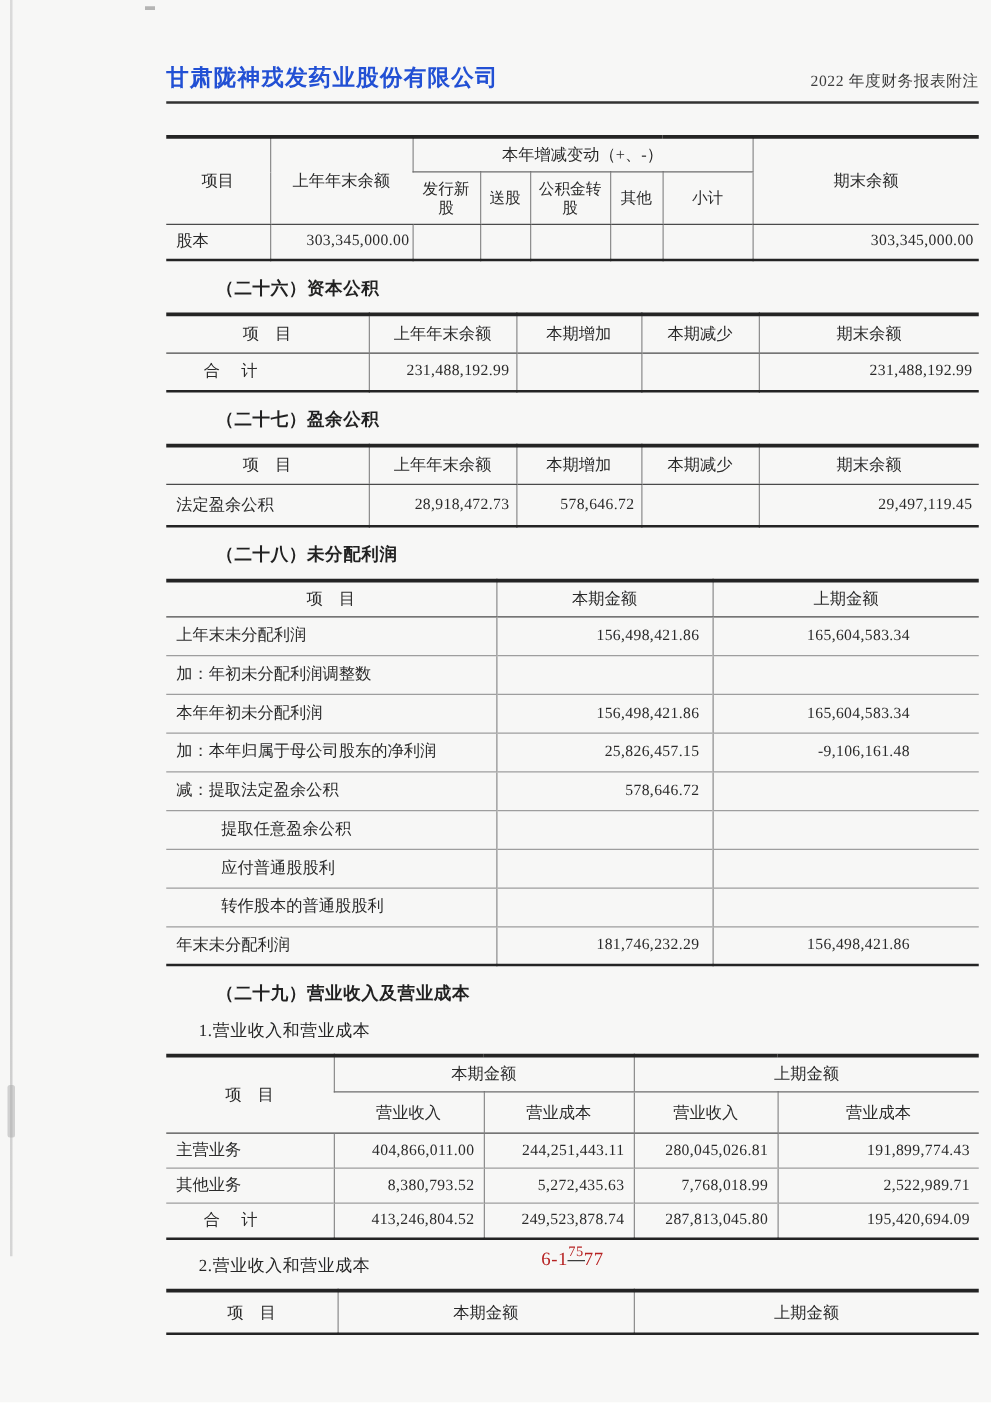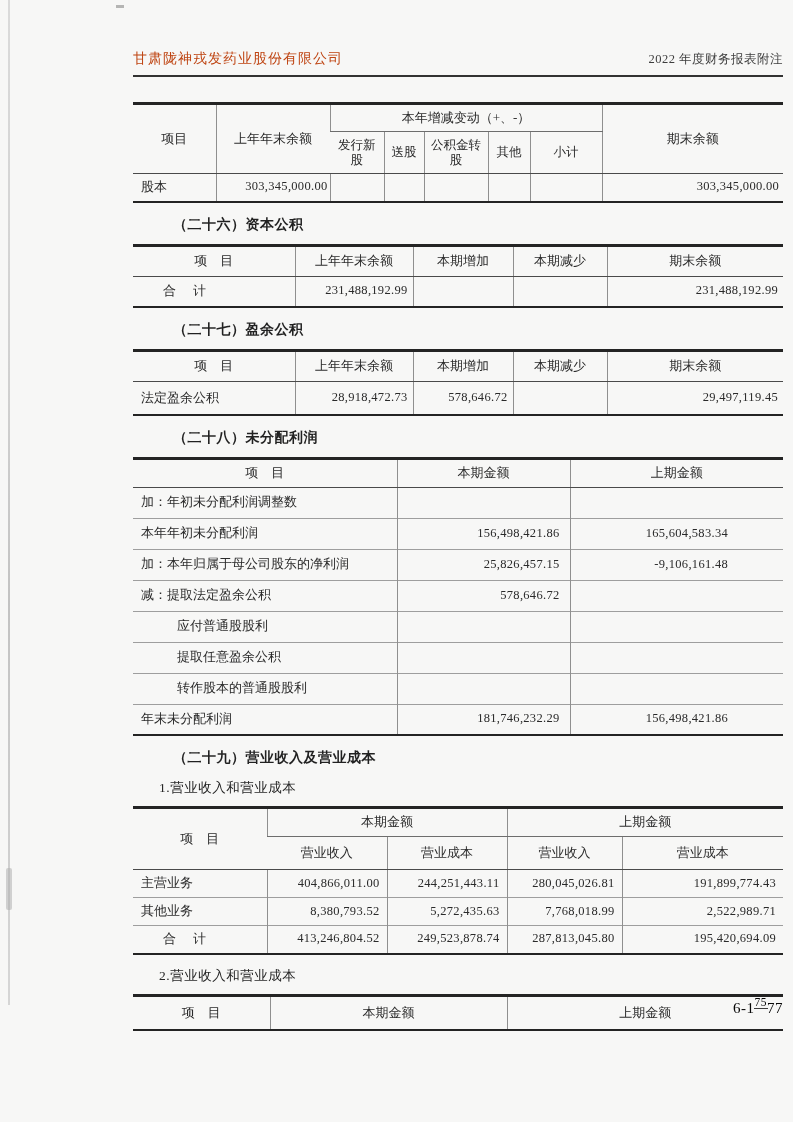--- a/index.html
+++ b/index.html
@@ -13,21 +13,21 @@
   
   .edge-line { position:absolute; left:8px; top:0; width:2px; height:1005px;
     background:linear-gradient(180deg,#d8d8d8 0%,#c9c9c9 40%,#b9b9b9 60%,#d2d2d2 100%); opacity:.8; }
   .edge-smudge { position:absolute; left:6px; top:868px; width:6px; height:42px; background:#b3b3b3; opacity:.55; border-radius:2px; }
   .corner-speck { position:absolute; left:116px; top:5px; width:8px; height:3px; background:#9a9a9a; opacity:.7; }
 
   .content { position:absolute; left:133px; top:50px; width:650px; }
 
   .doc-header { display:flex; justify-content:space-between; align-items:flex-end;
     border-bottom:2px solid #2e2e2e; padding-bottom:7px; }
-  .doc-header .company { font-size:14px; letter-spacing:1px; color:#c2410c; font-weight:normal; }
+  .doc-header .company { font-size:18px; letter-spacing:1px; color:#1d4ed8; font-weight:bold; }
   .doc-header .title   { font-size:12.5px; letter-spacing:.5px; color:#3a3a3a; }
 
   .sec { font-size:14px; font-weight:bold; color:#1c1c1c; margin:13px 0 10px 40px; letter-spacing:.5px; }
   .subsec { font-size:13.5px; color:#222; margin:12px 0 9px 26px; letter-spacing:.5px; }
 
   table.tbl { width:650px; border-collapse:collapse; table-layout:fixed;
     border-top:3px solid #1f1f1f; border-bottom:2.5px solid #1f1f1f; }
   .tbl th, .tbl td { border-left:1px solid #909090; font-weight:normal;
     font-size:13px; color:#262626; padding:2px 4px; line-height:1.25; vertical-align:middle; }
   .tbl th:first-child, .tbl td:first-child { border-left:none; }
@@ -63,22 +63,22 @@
   
   .t5 .hr1 th { height:29px; }
   .t5 .hr2 th { height:33px; border-bottom:1.5px solid #474747; }
   .t5 .grp { border-bottom:1px solid #6c6c6c; }
   .t5 tbody td { height:28px; }
   .t5 .num { padding-right:7px; }
 
   
   .t6 thead th { height:35px; border-bottom:none; }
 
-  .page-footer { position:absolute; left:133px; top:1000px; width:650px; text-align:right;
-    font-size:15px; color:#000000; letter-spacing:.5px; }
+  .page-footer { position:absolute; left:133px; top:1000px; width:650px; text-align:center;
+    font-size:15px; color:#b91c1c; letter-spacing:.5px; }
   .page-footer .sup { position:relative; top:-7px; font-size:11.5px;
     border-bottom:1.2px solid #3a3a3a; padding:0 1px; margin:0 -1px; }
 </style>
 </head>
 <body>
 
 <div class="page">
   <div class="edge-line"></div>
   <div class="edge-smudge"></div>
   <div class="corner-speck"></div>
@@ -200,46 +200,51 @@
       </colgroup>
       <thead>
         <tr>
           <th>项　目</th>
           <th>本期金额</th>
           <th>上期金额</th>
         </tr>
       </thead>
       <tbody>
         <tr>
+          <td class="lbl">上年末未分配利润</td>
+          <td class="num c1">156,498,421.86</td>
+          <td class="num c2">165,604,583.34</td>
+        </tr>
+        <tr>
           <td class="lbl">加：年初未分配利润调整数</td>
           <td class="num c1"></td>
           <td class="num c2"></td>
         </tr>
         <tr>
           <td class="lbl">本年年初未分配利润</td>
           <td class="num c1">156,498,421.86</td>
           <td class="num c2">165,604,583.34</td>
         </tr>
         <tr>
           <td class="lbl">加：本年归属于母公司股东的净利润</td>
           <td class="num c1">25,826,457.15</td>
           <td class="num c2">-9,106,161.48</td>
         </tr>
         <tr>
           <td class="lbl">减：提取法定盈余公积</td>
           <td class="num c1">578,646.72</td>
           <td class="num c2"></td>
         </tr>
         <tr>
+          <td class="lbl ind">提取任意盈余公积</td>
+          <td class="num c1"></td>
+          <td class="num c2"></td>
+        </tr>
+        <tr>
           <td class="lbl ind">应付普通股股利</td>
-          <td class="num c1"></td>
-          <td class="num c2"></td>
-        </tr>
-        <tr>
-          <td class="lbl ind">提取任意盈余公积</td>
           <td class="num c1"></td>
           <td class="num c2"></td>
         </tr>
         <tr>
           <td class="lbl ind">转作股本的普通股股利</td>
           <td class="num c1"></td>
           <td class="num c2"></td>
         </tr>
         <tr>
           <td class="lbl">年末未分配利润</td>

